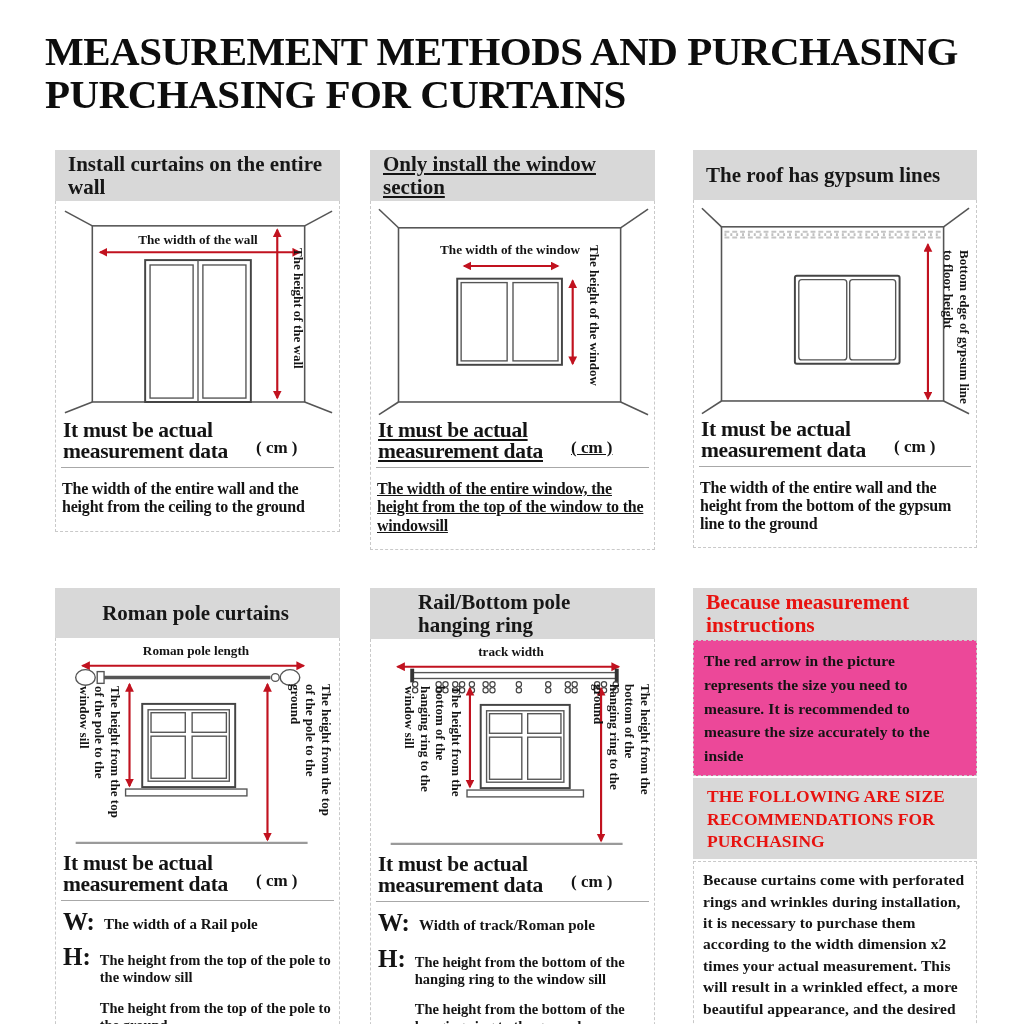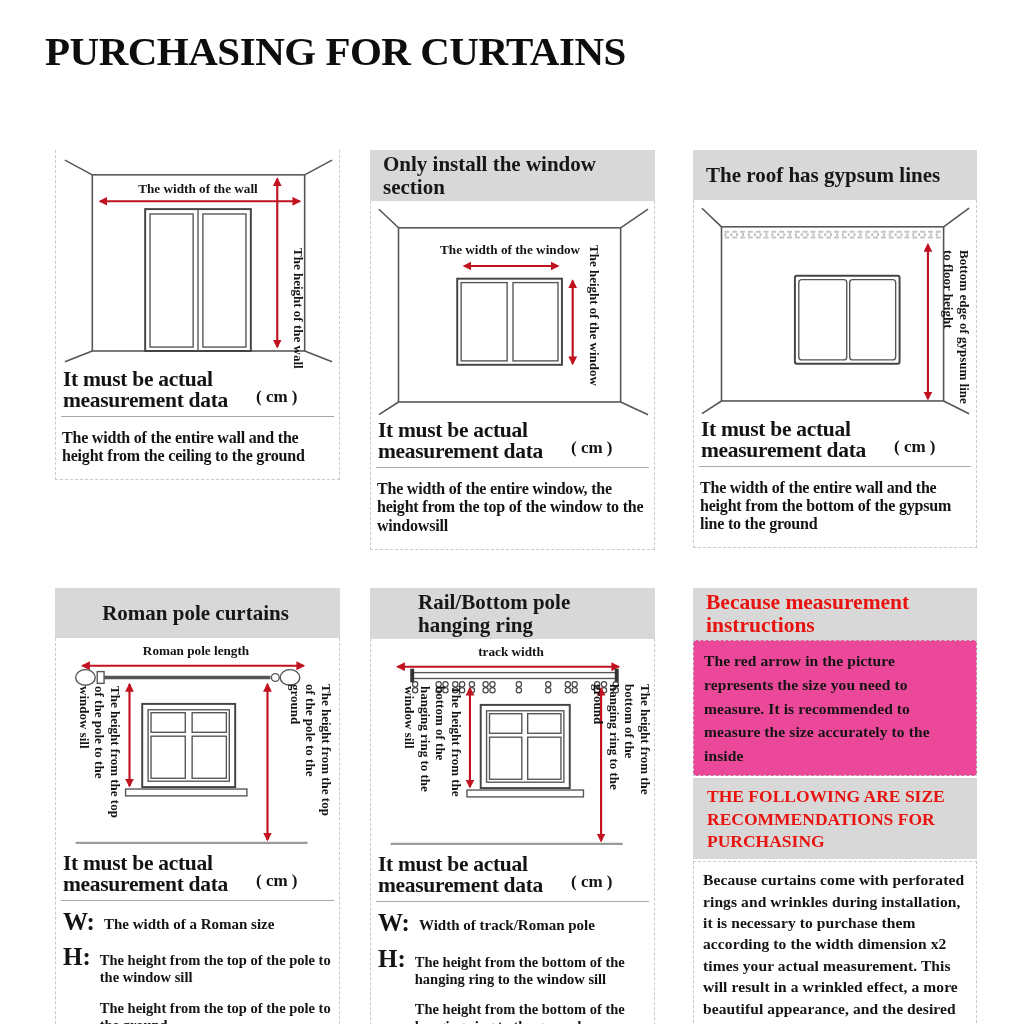--- a/index.html
+++ b/index.html
@@ -9,21 +9,21 @@
     overflow:hidden;
   }
   .title{
     position:absolute;left:45px;top:30px;font-size:41px;line-height:1.04;
     letter-spacing:-0.5px;color:#0d0d0d;
   }
   .title div{white-space:nowrap;}
 
   .panel{position:absolute;width:285px;}
   .p1{left:55px;top:150px;}
-  .p2{left:370px;top:150px;}
+  .p2{left:370px;top:150px;text-decoration:underline;}
   .p3{left:693px;top:150px;width:284px;}
   .p4{left:55px;top:588px;}
   .p5{left:370px;top:588px;}
   .p6{left:693px;top:588px;width:284px;}
 
   .header{
     background:#d8d8d8;min-height:50px;box-sizing:border-box;
     display:flex;align-items:center;
     font-size:21px;line-height:1.08;padding:3px 8px 3px 13px;color:#171717;
   }
@@ -80,24 +80,26 @@
 
 <svg width="0" height="0" style="position:absolute" aria-hidden="true">
   <defs>
     <marker id="ah" markerWidth="10" markerHeight="10" refX="7.5" refY="4.5" orient="auto-start-reverse" markerUnits="userSpaceOnUse">
       <path d="M0,0 L9,4.5 L0,9 Z" fill="#c1121f"></path>
     </marker>
   </defs>
 </svg>
 
 <div class="title">
+  <div>MEASUREMENT METHODS AND PURCHASING</div>
   <div>PURCHASING FOR CURTAINS</div>
 </div>
 
 <div class="panel p1">
+  <div class="header">Install curtains on the entire wall</div>
   <div class="pbody">
     <svg class="diagram" width="274" height="218" viewBox="0 0 280 218">
       <g>
         <line class="wall" x1="4" y1="8" x2="32" y2="23"></line>
         <line class="wall" x1="277" y1="8" x2="249" y2="23"></line>
         <line class="wall" x1="4" y1="214" x2="32" y2="203"></line>
         <line class="wall" x1="277" y1="214" x2="249" y2="203"></line>
         <rect class="wall" x="32" y="23" width="217" height="180"></rect>
       </g>
       <g>
@@ -237,21 +239,21 @@
     <div class="must-row">
       <div class="must">
         <div>It must be actual</div>
         <div>measurement data</div>
       </div>
       <div class="unit">( cm )</div>
     </div>
     <div class="rule"></div>
     <div class="wh-row">
       <span class="wh-key">W:</span>
-      <span class="wh-text">The width of a Roman size</span>
+      <span class="wh-text">The width of a Rail pole</span>
     </div>
     <div class="wh-row">
       <span class="wh-key">H:</span>
       <div class="wh-texts">
         <div>The height from the top of the pole to the window sill</div>
         <div class="t2">The height from the top of the pole to the ground</div>
       </div>
     </div>
   </div>
   <div class="vlabel" style="left:12px;top:98px;width:56px;height:134px;">The height from the top of the pole to the window sill</div>

